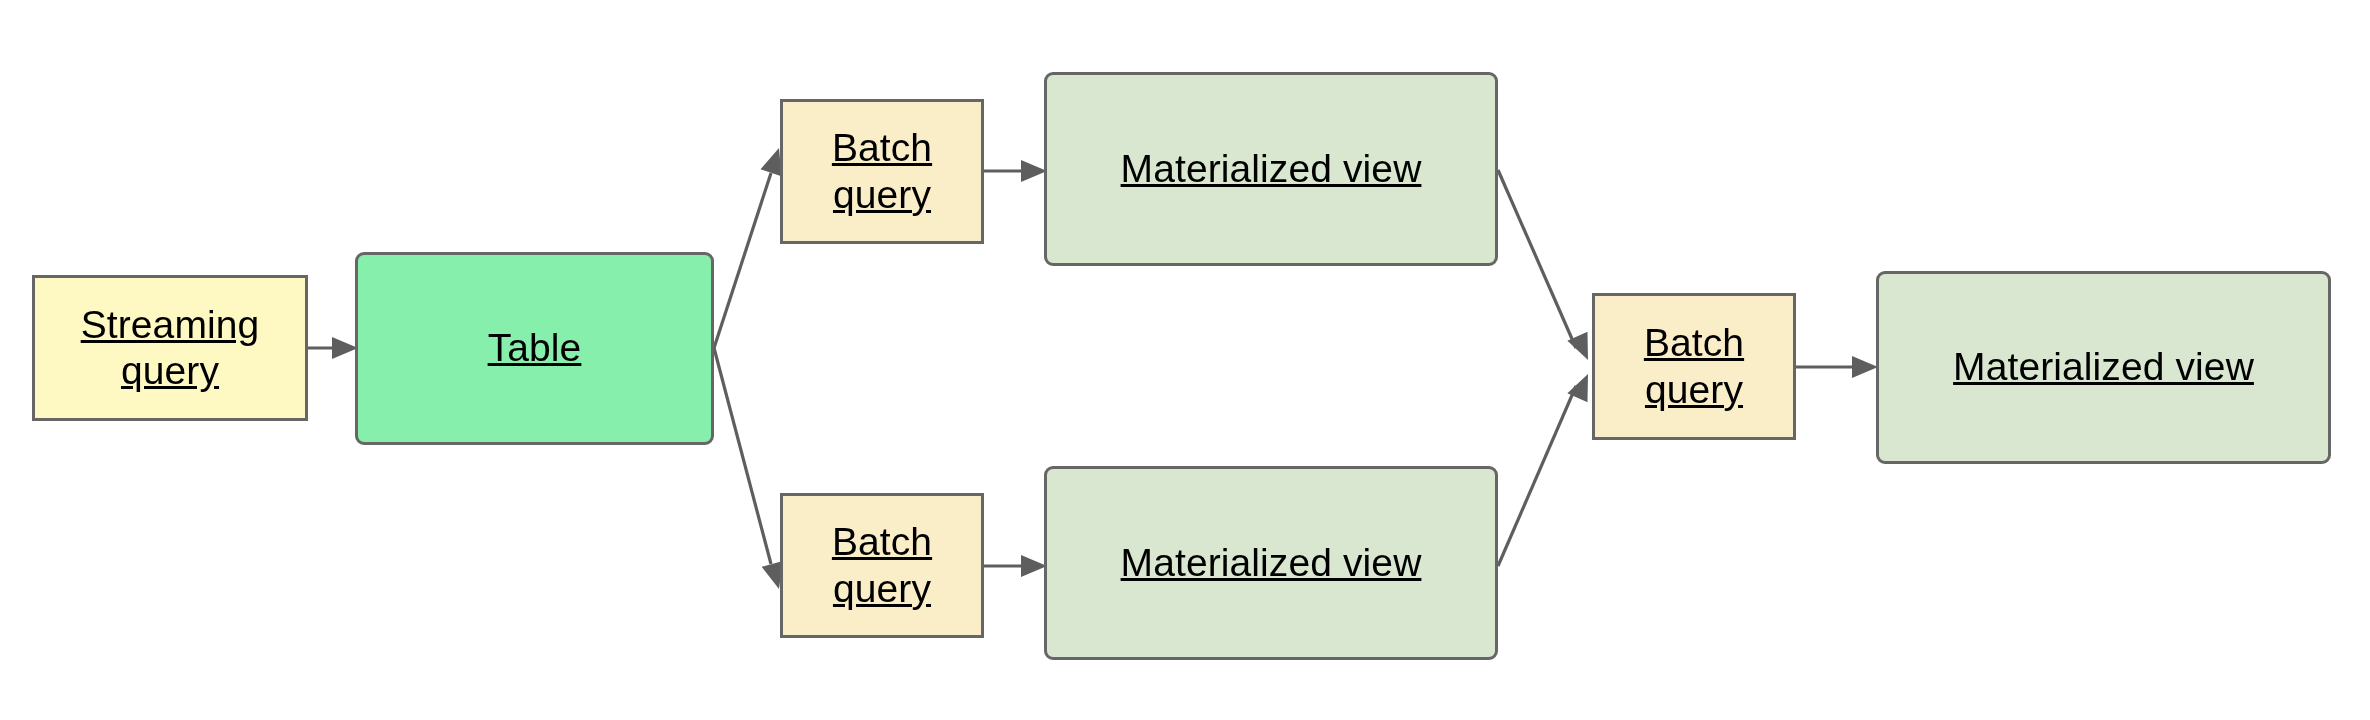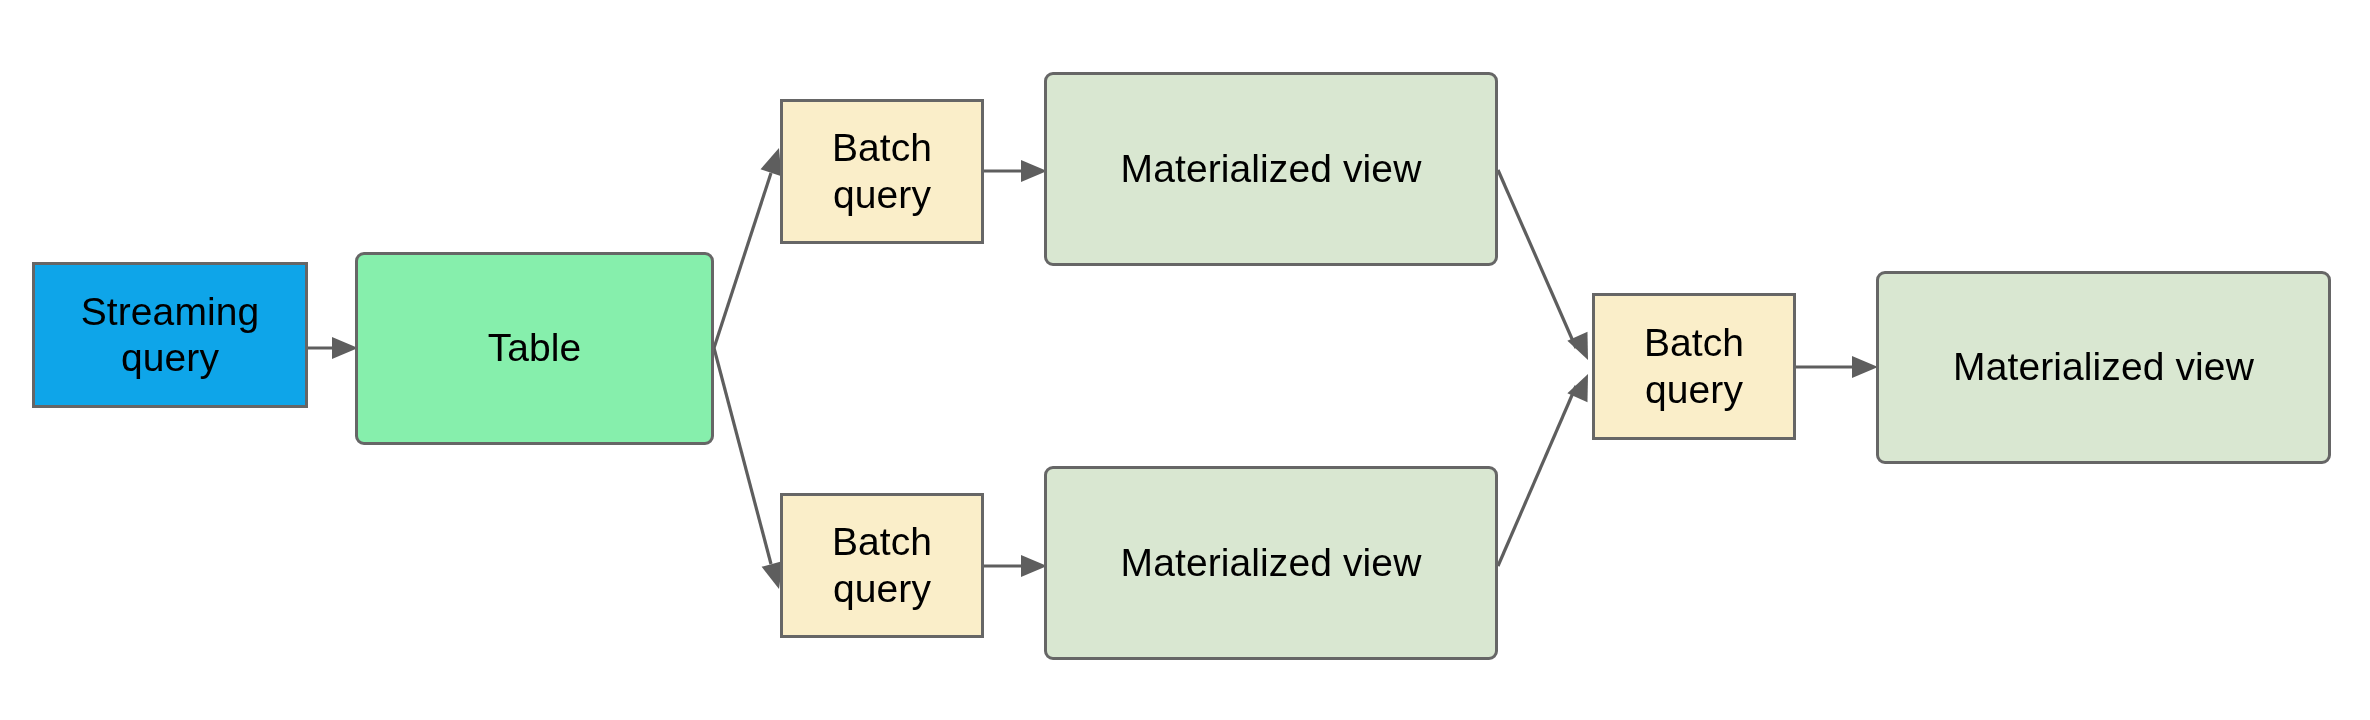--- a/index.html
+++ b/index.html
@@ -42,20 +42,21 @@
   }
   .node.rect {
     border-radius: 0;
   }
   .node.rounded {
     border-radius: 9px;
   }
   .node-label {
     display: block;
     white-space: pre-line;
+    text-decoration: underline;
   }
 </style>
 </head>
 <body>
 
 <div id="canvas" style="width: 2370px; height: 720px; background: rgb(255, 255, 255);">
 
   <svg id="edges" viewBox="0 0 2370 720" xmlns="http://www.w3.org/2000/svg">
     <g id="edge-paths" stroke="#5e5e5e" stroke-width="3.2" fill="none">
         <path d="M 308 348 L 347 348"></path>
@@ -73,21 +74,21 @@
         <polygon points="0,0 -26,-11 -26,11" transform="translate(779,589) rotate(75)"></polygon>
         <polygon points="0,0 -26,-11 -26,11" transform="translate(1047,171) rotate(0)"></polygon>
         <polygon points="0,0 -26,-11 -26,11" transform="translate(1047,566) rotate(0)"></polygon>
         <polygon points="0,0 -26,-11 -26,11" transform="translate(1588,360) rotate(66)"></polygon>
         <polygon points="0,0 -26,-11 -26,11" transform="translate(1588,374) rotate(-66)"></polygon>
         <polygon points="0,0 -26,-11 -26,11" transform="translate(1878,367) rotate(0)"></polygon>
       </g>
   </svg>
 
   <div id="nodes-layer">
-      <div class="node rect" style="left: 32px; top: 262px; width: 276px; height: 146px; background: #0ea5e9; border-color: rgb(102, 102, 102); color: rgb(0, 0, 0);"><span class="node-label">Streaming
+      <div class="node rect" style="left: 32px; top: 275px; width: 276px; height: 146px; background: #fef9c3; border-color: rgb(102, 102, 102); color: rgb(0, 0, 0);"><span class="node-label">Streaming
 query</span></div>
       <div class="node rounded" style="left: 355px; top: 252px; width: 359px; height: 193px; background: #86efac; border-color: rgb(102, 102, 102); color: rgb(0, 0, 0);"><span class="node-label">Table</span></div>
       <div class="node rect" style="left: 780px; top: 99px; width: 204px; height: 145px; background: rgb(250, 238, 201); border-color: rgb(102, 102, 102); color: rgb(0, 0, 0);"><span class="node-label">Batch
 query</span></div>
       <div class="node rounded" style="left: 1044px; top: 72px; width: 454px; height: 194px; background: rgb(217, 231, 209); border-color: rgb(102, 102, 102); color: rgb(0, 0, 0);"><span class="node-label">Materialized view</span></div>
       <div class="node rect" style="left: 780px; top: 493px; width: 204px; height: 145px; background: rgb(250, 238, 201); border-color: rgb(102, 102, 102); color: rgb(0, 0, 0);"><span class="node-label">Batch
 query</span></div>
       <div class="node rounded" style="left: 1044px; top: 466px; width: 454px; height: 194px; background: rgb(217, 231, 209); border-color: rgb(102, 102, 102); color: rgb(0, 0, 0);"><span class="node-label">Materialized view</span></div>
       <div class="node rect" style="left: 1592px; top: 293px; width: 204px; height: 147px; background: rgb(250, 238, 201); border-color: rgb(102, 102, 102); color: rgb(0, 0, 0);"><span class="node-label">Batch
 query</span></div>

